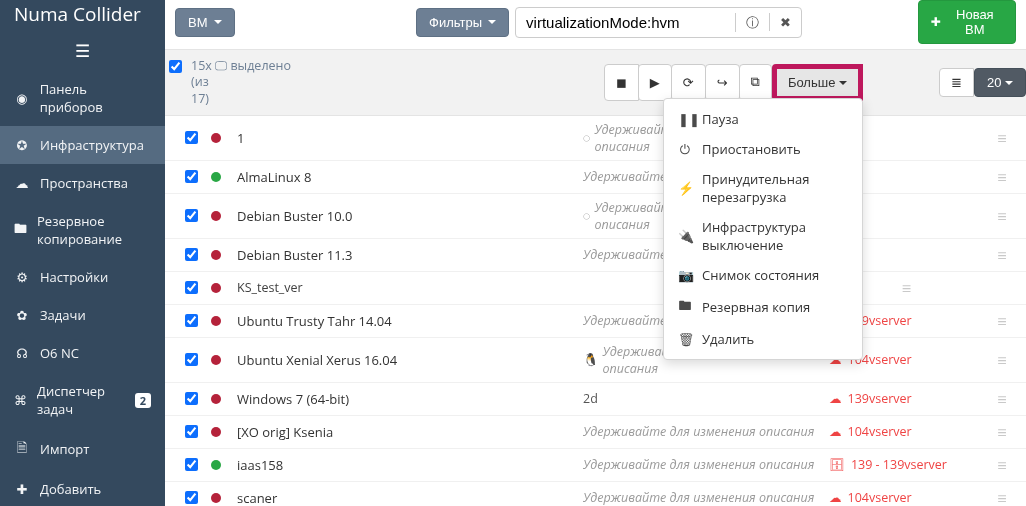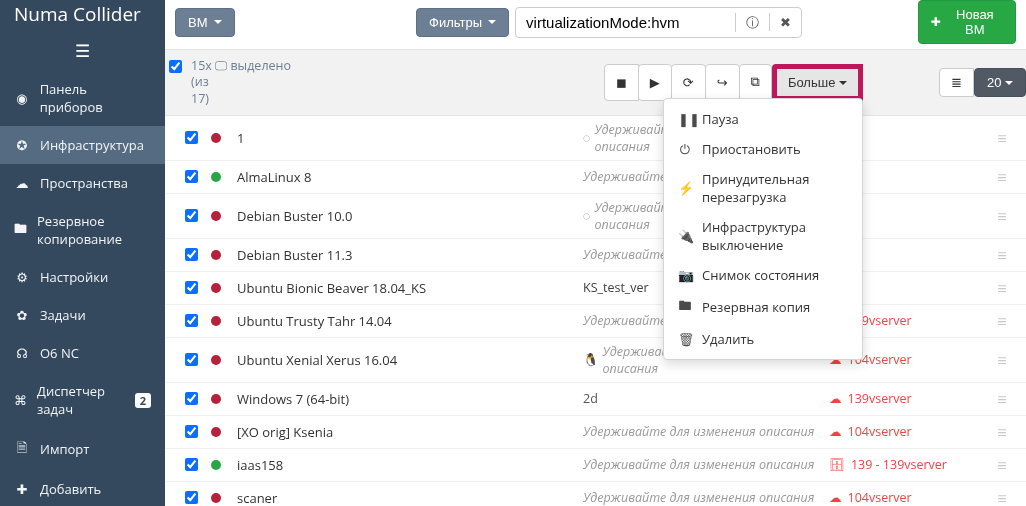--- a/index.html
+++ b/index.html
@@ -390,21 +390,20 @@
           <input type="checkbox" checked="" style="">
           <span class="status-dot status-red"></span>
           <span class="name">Debian Buster 11.3</span>
           <span class="desc">Удерживайте для изменения описания</span>
           <span class="host"></span>
           <span class="drag">≡</span>
         </div>
         <div class="row">
           <input type="checkbox" checked="" style="">
           <span class="status-dot status-red"></span>
-          <span class="name">Ubuntu Bionic Beaver 18.04_KS</span>
           <span class="desc">
             <span style="font-style:normal;color:#404040">KS_test_ver</span>
           </span>
           <span class="host"></span>
           <span class="drag">≡</span>
         </div>
         <div class="row">
           <input type="checkbox" checked="" style="">
           <span class="status-dot status-red"></span>
           <span class="name">Ubuntu Trusty Tahr 14.04</span>

